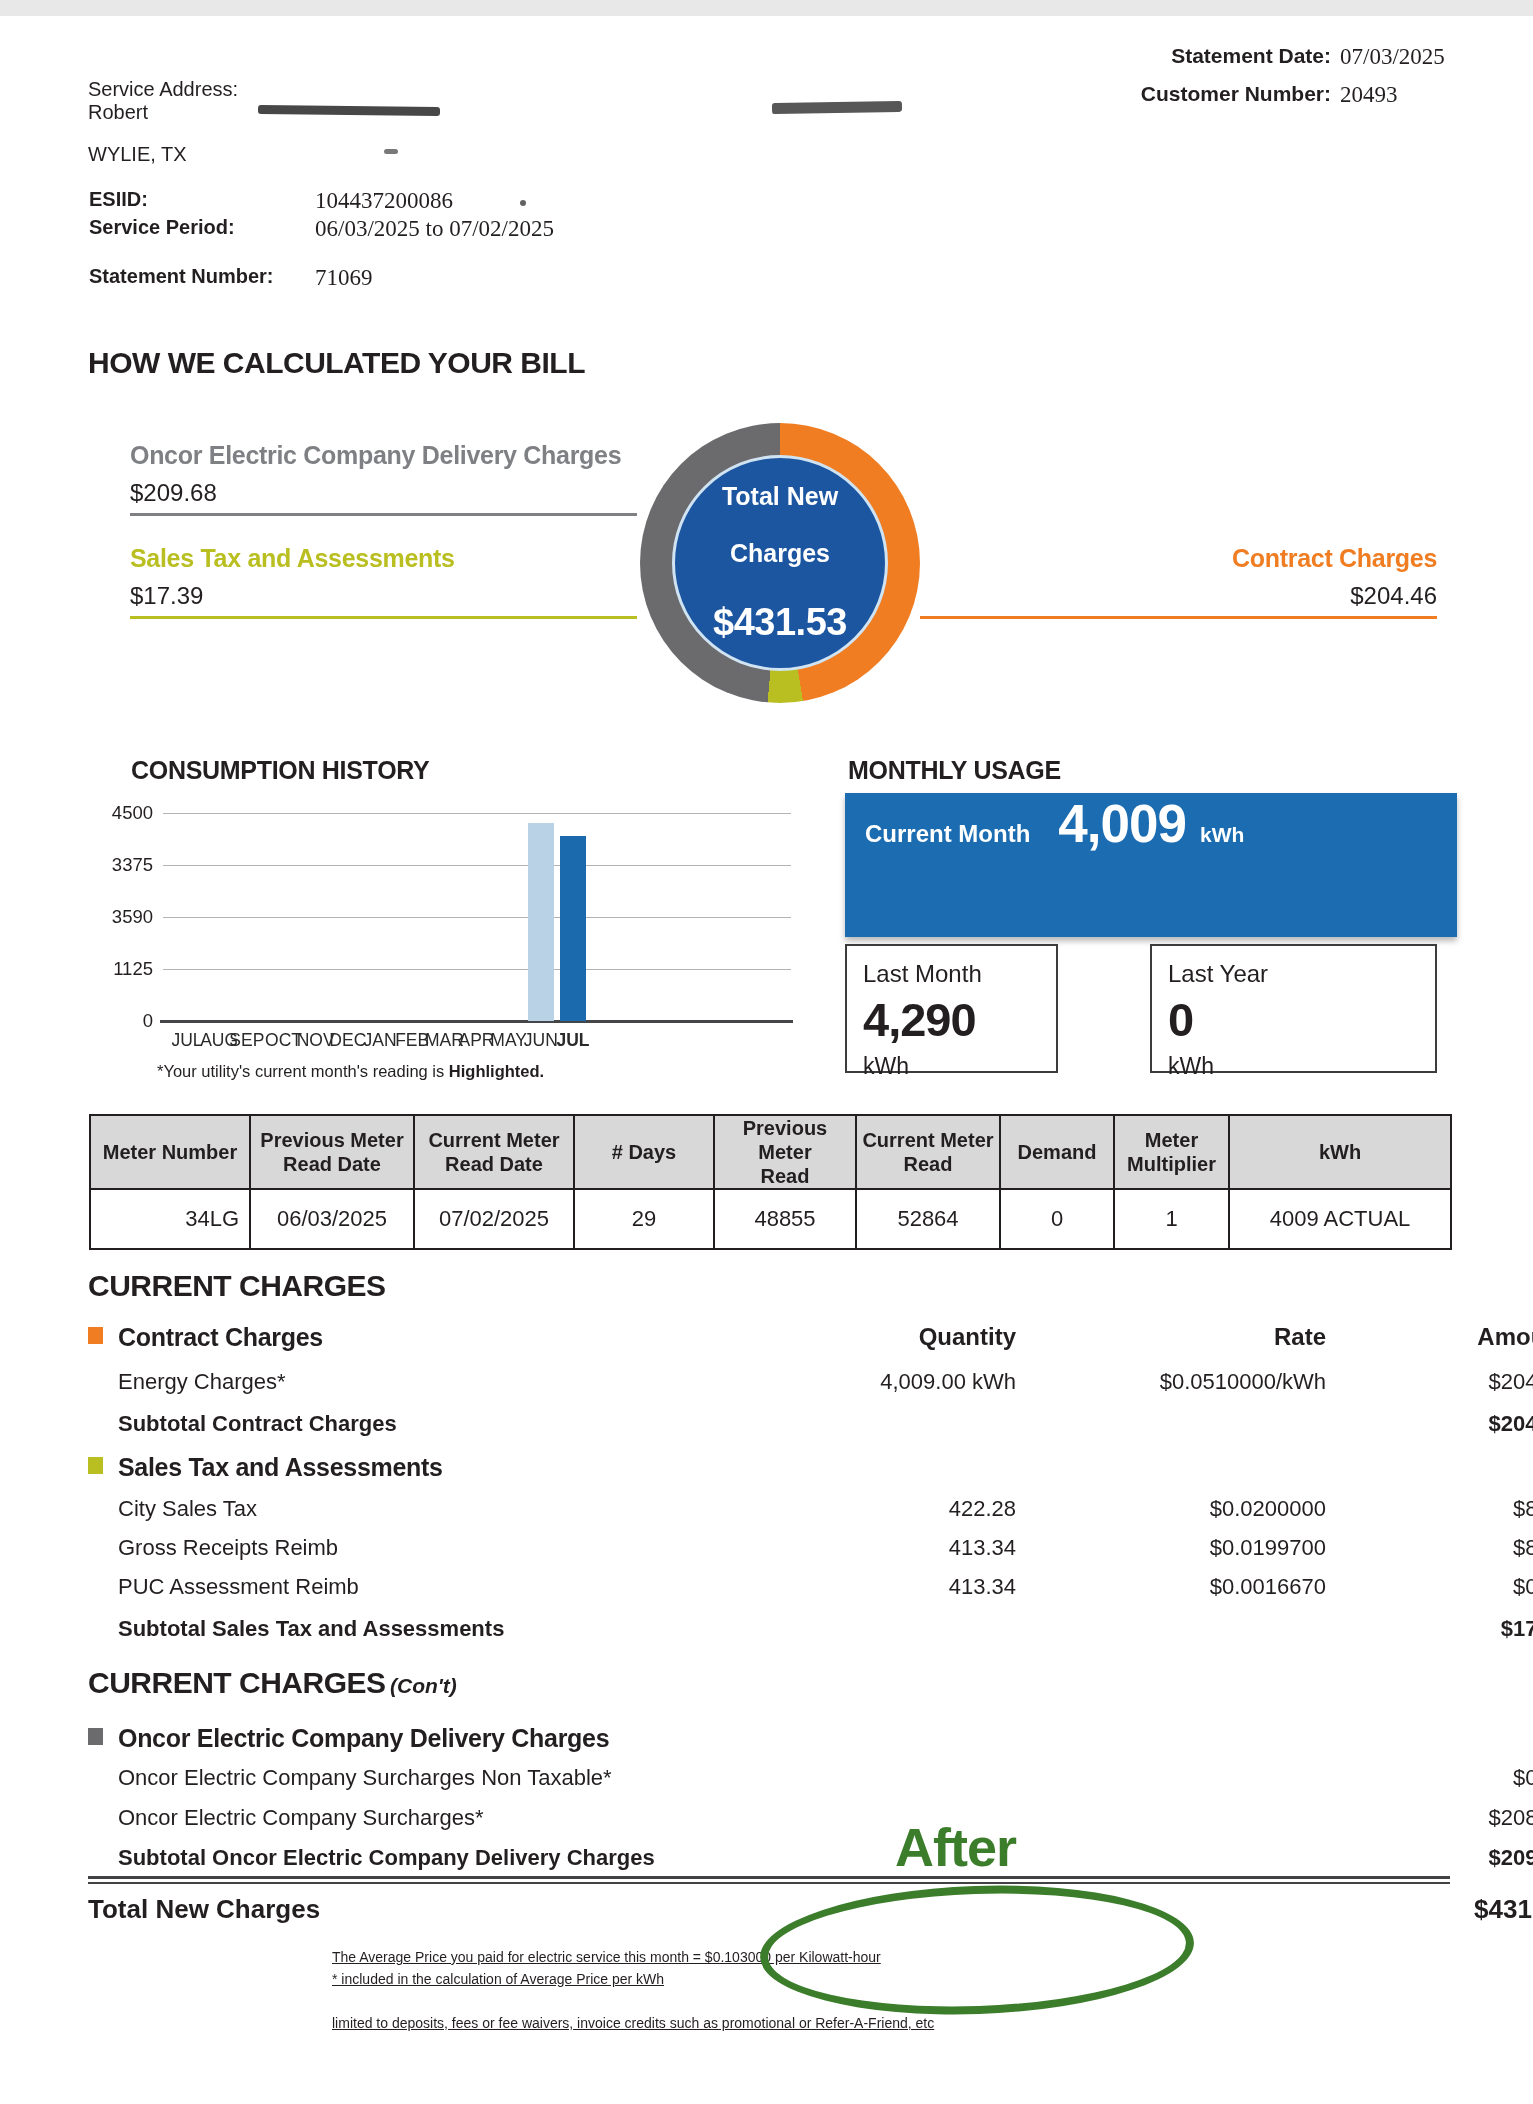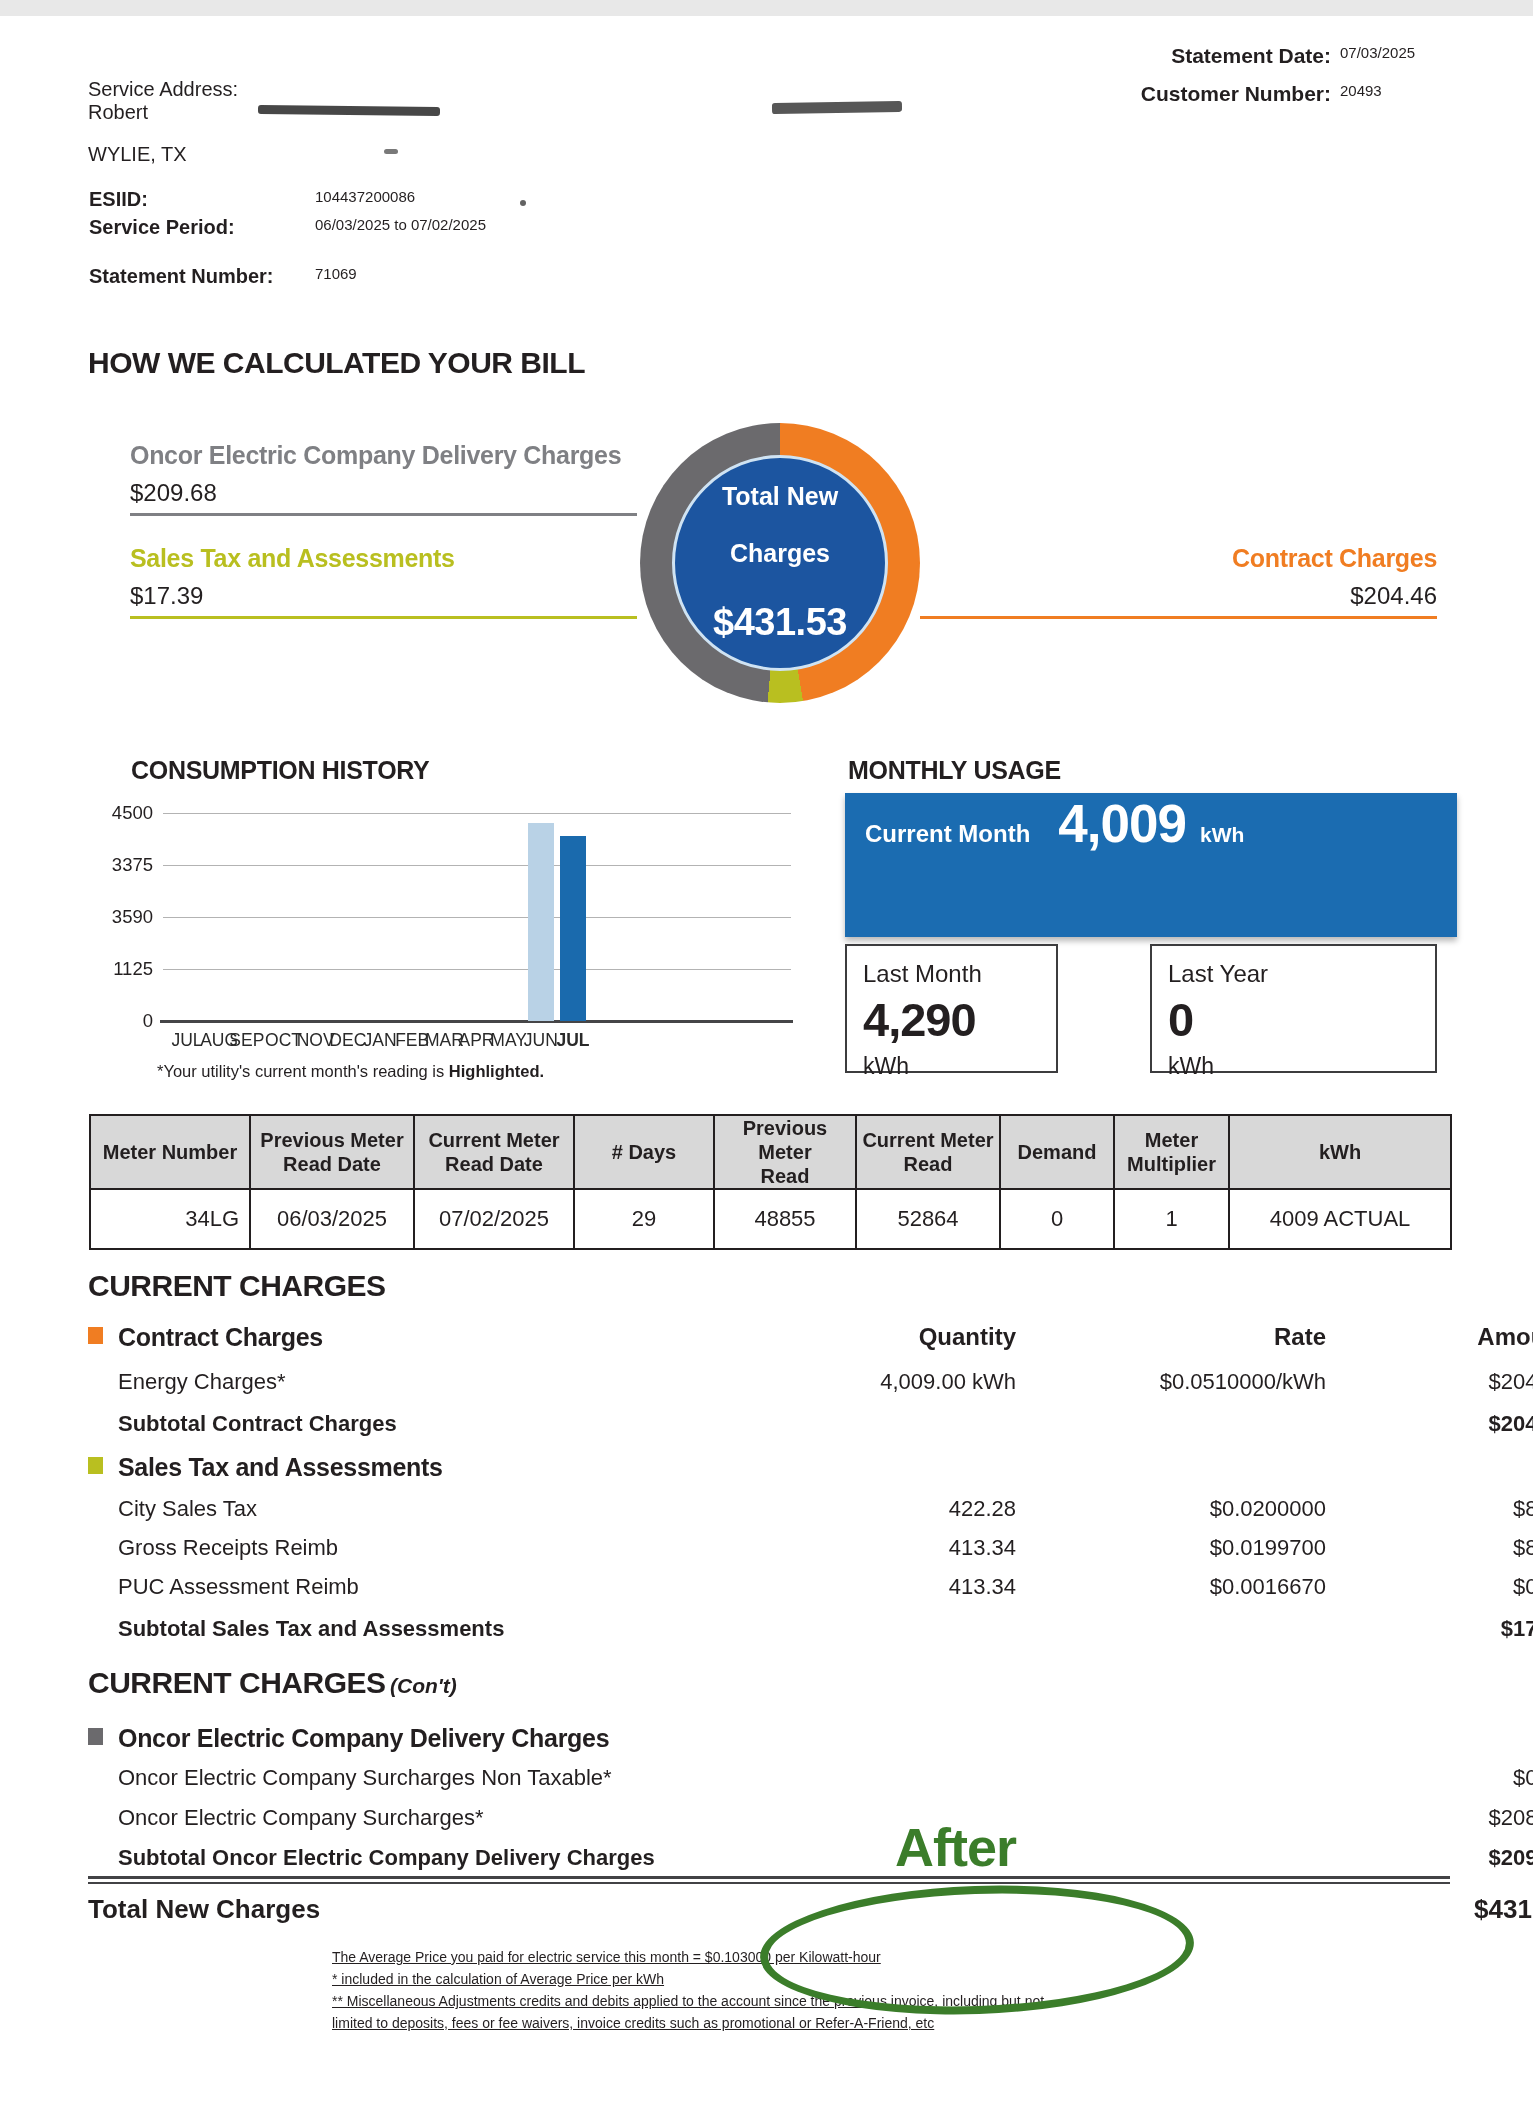--- a/index.html
+++ b/index.html
@@ -3,21 +3,21 @@
 <meta charset="utf-8">
 <style>
   html,body{margin:0;padding:0;background:#e8e8e8;}
   .page{position:relative;width:1533px;height:2104px;background:#ffffff;margin:16px auto;
         font-family:"Liberation Sans",sans-serif;color:#231f20;overflow:hidden;}
   .abs{position:absolute;}
   .b{font-weight:bold;}
   .right{text-align:right;}
   
   .hdr-label{font-weight:bold;font-size:21px;}
-  .hdr-val{font-size:15px;}
+  .hdr-val{font-size:23px;font-family:Liberation Serif, serif;}
   .small-txt{font-size:20px;}
   .redact{position:absolute;background:#1f1f1f;border-radius:3px;opacity:.82;}
   
   .sec-title{font-size:30px;font-weight:bold;letter-spacing:-.5px;}
   
   .sum-label{font-size:25px;font-weight:bold;letter-spacing:-.3px;}
   .sum-amt{font-size:24px;}
   .sum-line{position:absolute;height:3px;}
   .donut{position:absolute;width:280px;height:280px;border-radius:50%;}
   .donut-center{position:absolute;left:32px;top:32px;width:210px;height:210px;border-radius:50%;
@@ -301,21 +301,20 @@
 
   <div class="rowline" style="top:1878px;left:88px;width:1392px;">
     <div class="inner">
       <span class="total-lbl">Total New Charges</span>
       <span class="cell-a total-lbl" style="left:1270px;">$431.53</span>
     </div>
   </div>
 
   <div class="abs footnote" style="left:332px;top:1930px;">The Average Price you paid for electric service this month = $0.103000 per Kilowatt-hour</div>
   <div class="abs footnote" style="left:332px;top:1952px;">*  included in the calculation of Average Price per kWh</div>
-  <div class="abs footnote" style="left:332px;top:1974px;">** Miscellaneous Adjustments credits and debits applied to the account since the previous invoice, including but not</div>
   <div class="abs footnote" style="left:332px;top:1996px;">limited to deposits, fees or fee waivers, invoice credits such as promotional or Refer-A-Friend, etc</div>
 
   <div class="after-note" style="left:895px;top:1800px;">After</div>
   <div class="green-ellipse" style="left:760px;top:1870px;width:418px;height:112px;"></div>
 
   <div class="bottom-bar" style="left:90px;top:2092px;width:1355px;height:12px;"></div>
 
 </div>
 
 </body></html>

